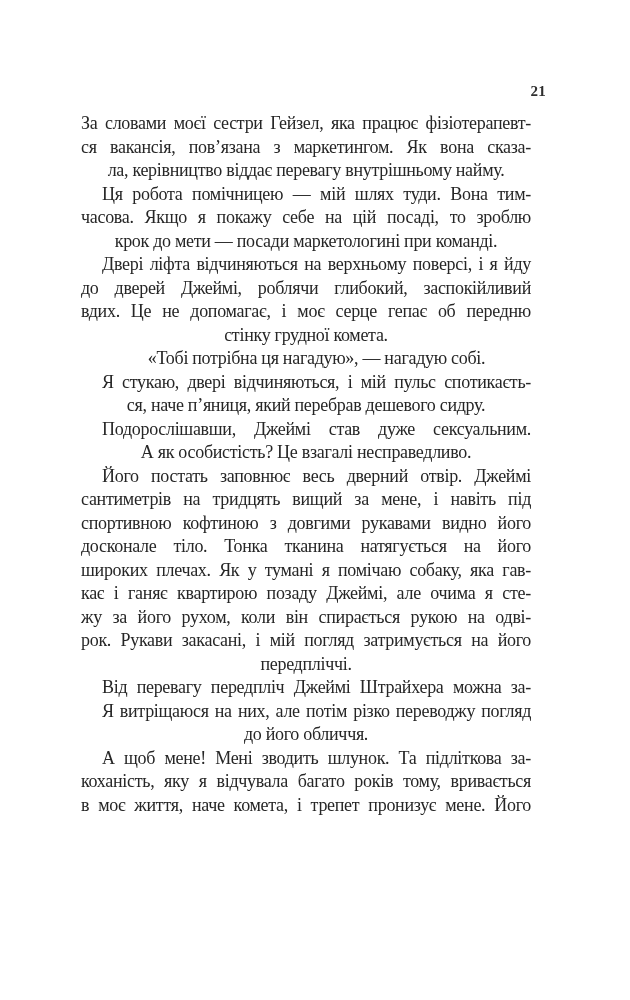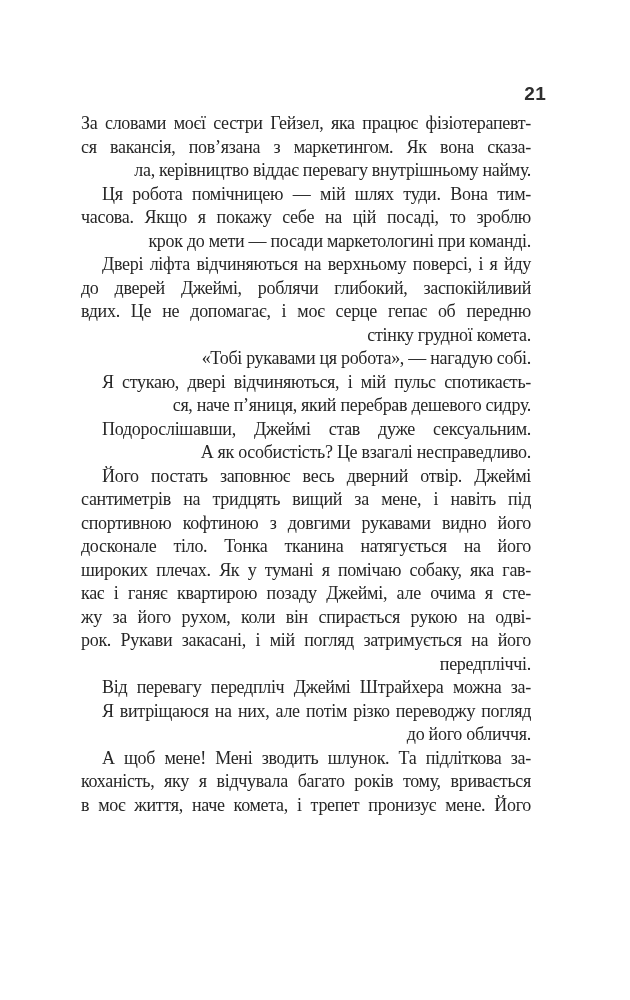--- a/index.html
+++ b/index.html
@@ -13,41 +13,41 @@
   .page {
     position: relative;
     width: 630px;
     height: 1000px;
     background: var(--bg-color, #ffffff);
   }
   .page-number {
     position: absolute;
     top: 83px;
     right: 84px;
-    font-family: Liberation Sans, sans-serif;
-    font-size: 19px;
+    font-family: Liberation Serif, serif;
+    font-size: 15px;
     font-weight: 700;
     letter-spacing: 0.3px;
     color: var(--pagenum-color, #2f2f2f);
   }
   .text-block {
     position: absolute;
     top: 112px;
     left: 81px;
     width: 450px;
     font-size: 18px;
     line-height: 23.5px;
     letter-spacing: -0.3px;
     color: var(--text-color, #262626);
   }
   .paragraph { margin: 0; }
   .paragraph.indent .line:first-child { text-indent: 21px; }
   .line {
     height: 23.5px;
-    text-align: right;
+    text-align: center;
     white-space: normal;
   }
   .line.stretch {
     text-align: justify;
     text-align-last: justify;
     -moz-text-align-last: justify;
   }
 </style>
 </head>
 <body>
@@ -65,21 +65,21 @@
         <div class="line stretch">часова. Якщо я покажу себе на цій посаді, то зроблю</div>
         <div class="line">крок до мети — посади маркетологині при команді.</div>
       </div>
       <div class="paragraph indent">
         <div class="line stretch">Двері ліфта відчиняються на верхньому поверсі, і я йду</div>
         <div class="line stretch">до дверей Джеймі, роблячи глибокий, заспокійливий</div>
         <div class="line stretch">вдих. Це не допомагає, і моє серце гепає об передню</div>
         <div class="line">стінку грудної комета.</div>
       </div>
       <div class="paragraph indent">
-        <div class="line">«Тобі рукавами ця робота», — нагадую собі.</div>
+        <div class="line">«Тобі потрібна ця нагадую», — нагадую собі.</div>
       </div>
       <div class="paragraph indent">
         <div class="line stretch">Я стукаю, двері відчиняються, і мій пульс спотикаєть-</div>
         <div class="line">ся, наче п’яниця, який перебрав дешевого сидру.</div>
       </div>
       <div class="paragraph indent">
         <div class="line stretch">Подорослішавши, Джеймі став дуже сексуальним.</div>
         <div class="line">А як особистість? Це взагалі несправедливо.</div>
       </div>
       <div class="paragraph indent">

